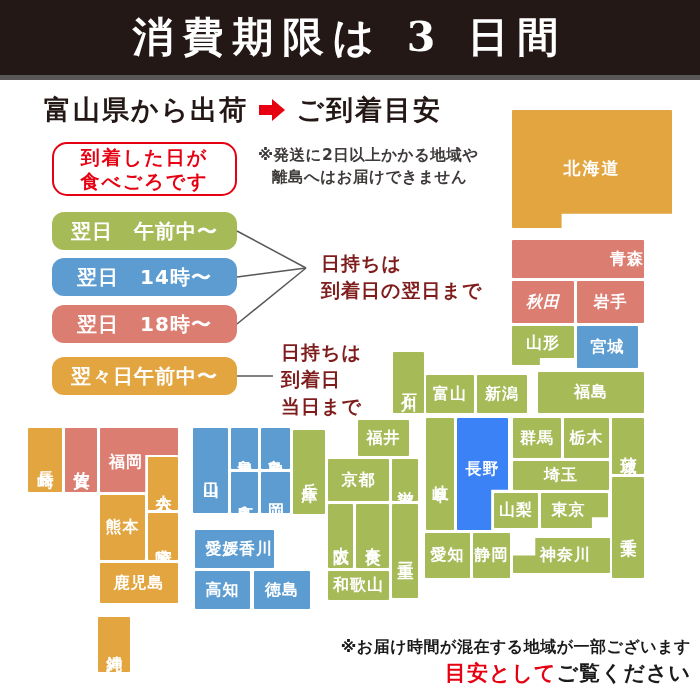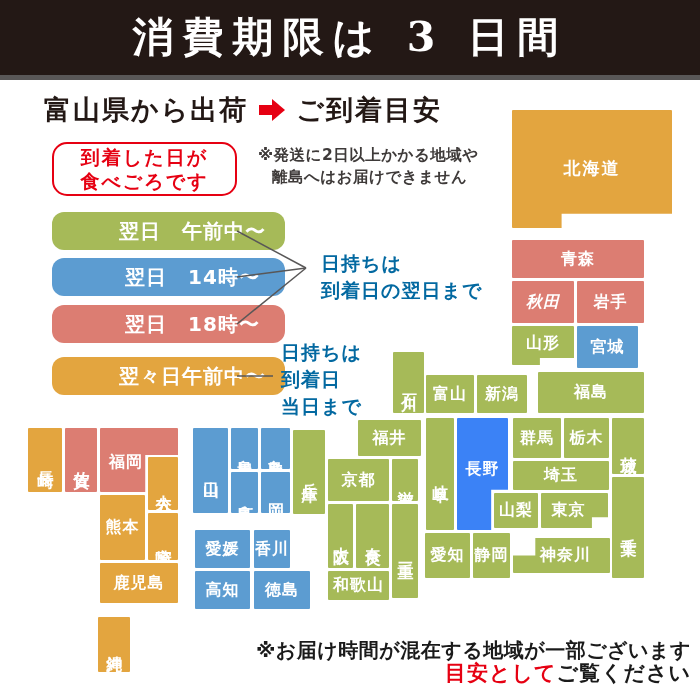--- a/index.html
+++ b/index.html
@@ -36,45 +36,45 @@
   
   .ship-note{
     position:absolute;left:258px;top:144px;color:#3e3a39;font-weight:bold;
     font-size:15.5px;line-height:22px;letter-spacing:0.5px;white-space:nowrap;
   }
   .ship-note .l2{padding-left:14px;}
   
   .pill{
     position:absolute;left:52px;width:185px;height:38px;border-radius:12px;
     display:flex;align-items:center;justify-content:center;
-    color:#fff;font-weight:bold;font-size:20px;letter-spacing:1px;white-space:nowrap;padding-left:48px;
+    color:#fff;font-weight:bold;font-size:20px;letter-spacing:1px;white-space:nowrap;
   }
   .keep-note{
-    position:absolute;color:#0369a1;font-weight:bold;font-size:19px;line-height:27px;
+    position:absolute;color:#7f1d1d;font-weight:bold;font-size:19px;line-height:27px;
     letter-spacing:1px;white-space:nowrap;
   }
   .connectors{position:absolute;left:0;top:0;pointer-events:none;}
   
   #map{position:absolute;left:0;top:0;width:700px;height:700px;}
   .pref{
     position:absolute;display:flex;align-items:center;justify-content:center;
     color:#fff;font-weight:bold;font-size:16px;line-height:1.05;letter-spacing:1px;
     box-sizing:border-box;white-space:nowrap;border-radius:1px;
   }
   .pref.v .pref-label{writing-mode:vertical-rl;text-orientation:upright;letter-spacing:2px;}
   .shape-hokkaido{clip-path:polygon(0 0,100% 0,100% 88%,31% 88%,31% 100%,0 100%);font-size:17px;letter-spacing:2px;}
   .shape-yamagata{clip-path:polygon(0 0,100% 0,100% 82%,45% 82%,45% 100%,0 100%);padding-bottom:4px;}
   .shape-fukuoka{clip-path:polygon(0 0,100% 0,100% 42%,58% 42%,58% 100%,0 100%);padding-right:26px;padding-top:4px;}
   .shape-tokyo{clip-path:polygon(0 0,100% 0,100% 69%,76% 69%,76% 100%,0 100%);padding-right:12px;}
   .shape-nagano{clip-path:polygon(0 0,100% 0,100% 64%,67% 64%,67% 100%,0 100%);padding-bottom:10px;}
   .shape-kanagawa{clip-path:polygon(23% 0,100% 0,100% 100%,0 100%,0 50%,23% 50%);padding-left:8px;}
   
   .footer-note{
     position:absolute;right:9px;top:637px;color:#1a1a1a;font-weight:bold;
-    font-size:20px;letter-spacing:0.5px;white-space:nowrap;
+    font-size:16px;letter-spacing:0.5px;white-space:nowrap;
   }
   .footer-emphasis{
     position:absolute;right:9px;top:659px;font-weight:bold;font-size:21px;
     letter-spacing:1px;white-space:nowrap;color:#1a1a1a;
   }
   .footer-emphasis .red{color:#e60012;}
 </style>
 </head>
 <body>
 
@@ -125,21 +125,21 @@
 <div class="keep-note" style="left:281px;top:339px;">
   <div>日持ちは</div>
   <div>到着日</div>
   <div>当日まで</div>
 </div>
 
 <div id="map">
     <div class="pref shape-hokkaido" style="left: 512px; top: 110px; width: 160px; height: 118px; background: rgb(227, 165, 63);">
       <span class="pref-label">北海道</span>
     </div>
-    <div class="pref" style="left: 512px; top: 240px; width: 132px; height: 38px; background: rgb(220, 125, 114);">
+    <div class="pref" style="left: 512px; top: 240px; width: 132px; height: 38px; background: rgb(220, 125, 114); justify-content: flex-end;">
       <span class="pref-label">青森</span>
     </div>
     <div class="pref" style="left: 512px; top: 281px; width: 62px; height: 42px; background: rgb(220, 125, 114); font-style: italic;">
       <span class="pref-label">秋田</span>
     </div>
     <div class="pref" style="left: 577px; top: 281px; width: 67px; height: 42px; background: rgb(220, 125, 114);">
       <span class="pref-label">岩手</span>
     </div>
     <div class="pref shape-yamagata" style="left: 512px; top: 326px; width: 62px; height: 39px; background: rgb(166, 186, 88);">
       <span class="pref-label">山形</span>
@@ -152,21 +152,21 @@
     </div>
     <div class="pref" style="left: 426px; top: 375px; width: 48px; height: 38px; background: rgb(166, 186, 88);">
       <span class="pref-label">富山</span>
     </div>
     <div class="pref" style="left: 477px; top: 375px; width: 50px; height: 38px; background: rgb(166, 186, 88);">
       <span class="pref-label">新潟</span>
     </div>
     <div class="pref" style="left: 538px; top: 372px; width: 106px; height: 41px; background: rgb(166, 186, 88);">
       <span class="pref-label">福島</span>
     </div>
-    <div class="pref" style="left: 358px; top: 420px; width: 63px; height: 36px; background: rgb(166, 186, 88);">
+    <div class="pref" style="left: 358px; top: 420px; width: 51px; height: 36px; background: rgb(166, 186, 88);">
       <span class="pref-label">福井</span>
     </div>
     <div class="pref v" style="left: 426px; top: 418px; width: 28px; height: 112px; background: rgb(166, 186, 88);">
       <span class="pref-label">岐阜</span>
     </div>
     <div class="pref shape-nagano" style="left: 457px; top: 418px; width: 51px; height: 112px; background: #3b82f6;">
       <span class="pref-label">長野</span>
     </div>
     <div class="pref" style="left: 513px; top: 418px; width: 48px; height: 40px; background: rgb(166, 186, 88);">
       <span class="pref-label">群馬</span>
@@ -230,21 +230,21 @@
     </div>
     <div class="pref v" style="left: 231px; top: 472px; width: 27px; height: 41px; background: rgb(92, 156, 209);">
       <span class="pref-label">広島</span>
     </div>
     <div class="pref v" style="left: 193px; top: 428px; width: 35px; height: 85px; background: rgb(92, 156, 209);">
       <span class="pref-label">山口</span>
     </div>
     <div class="pref" style="left: 195px; top: 530px; width: 55px; height: 38px; background: rgb(92, 156, 209);">
       <span class="pref-label">愛媛</span>
     </div>
-    <div class="pref" style="left: 254px; top: 530px; width: 36px; height: 38px; background: rgb(92, 156, 209);">
+    <div class="pref" style="left: 238px; top: 530px; width: 36px; height: 38px; background: rgb(92, 156, 209);">
       <span class="pref-label">香川</span>
     </div>
     <div class="pref" style="left: 195px; top: 571px; width: 55px; height: 38px; background: rgb(92, 156, 209);">
       <span class="pref-label">高知</span>
     </div>
     <div class="pref" style="left: 254px; top: 571px; width: 56px; height: 38px; background: rgb(92, 156, 209);">
       <span class="pref-label">徳島</span>
     </div>
     <div class="pref shape-fukuoka" style="left: 100px; top: 428px; width: 78px; height: 64px; background: rgb(220, 125, 114);">
       <span class="pref-label">福岡</span>

